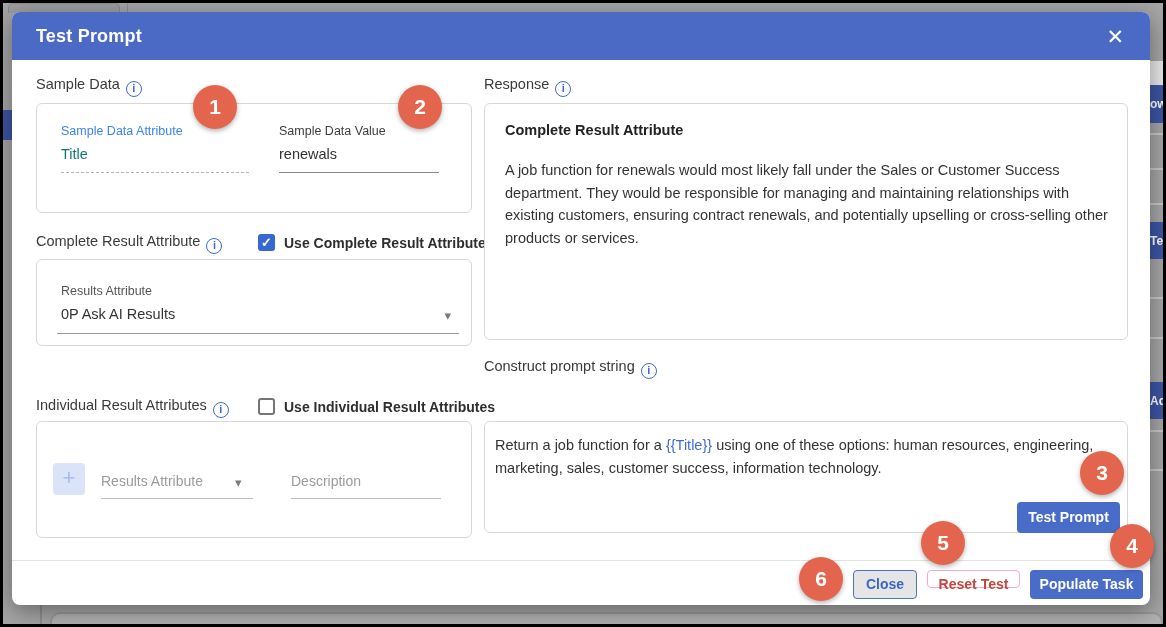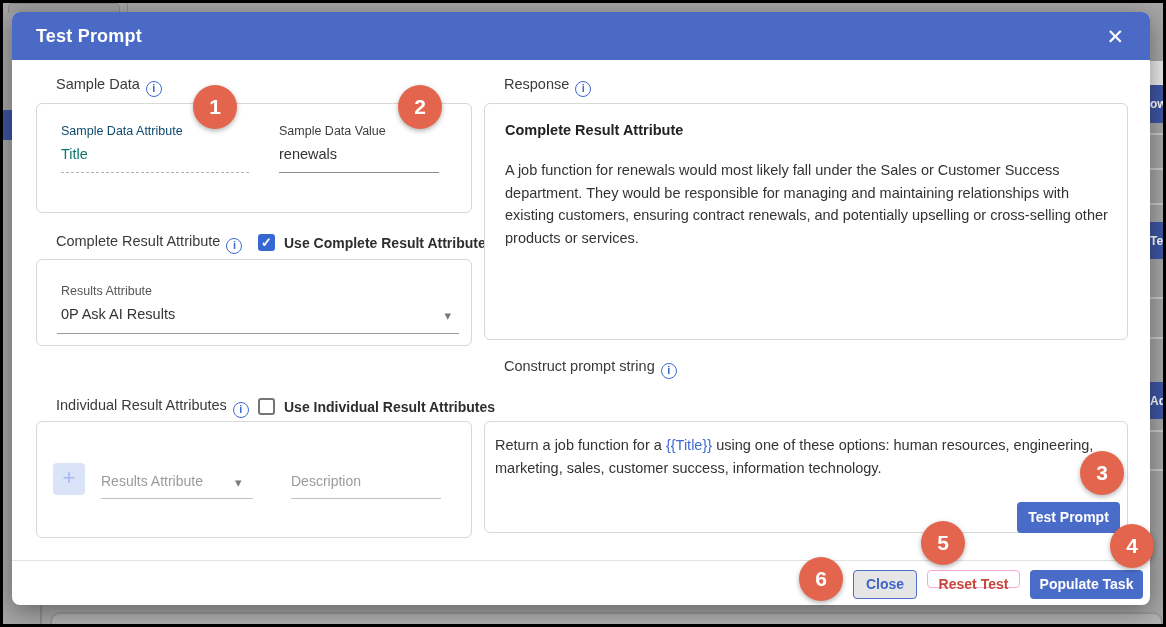--- a/index.html
+++ b/index.html
@@ -24,30 +24,30 @@
                      border:2px solid #989898; border-bottom:none; border-radius:10px 10px 0 0; }
 
   
   .modal { position:absolute; left:12px; top:12px; width:1138px; height:593px; background:#fff;
            border-radius:8px; box-shadow:0 6px 24px rgba(0,0,0,.4); }
   .modal-header { position:absolute; left:0; top:0; width:100%; height:48px; background:#4a6ac5;
                   border-radius:8px 8px 0 0; display:flex; align-items:center; padding:0 24px; }
   .modal-title { color:#fff; font-size:18px; font-weight:bold; letter-spacing:.2px; }
   .close-x { margin-left:auto; color:#fff; font-size:21px; line-height:1; cursor:pointer; padding-right:2px; }
 
-  .sec-label { position:absolute; font-size:14.5px; color:#3a3a3a; white-space:nowrap;margin-left:20px; }
+  .sec-label { position:absolute; font-size:14.5px; color:#3a3a3a; white-space:nowrap; }
   .info { display:inline-block; width:16px; height:16px; border:1.5px solid #3f6ad1; border-radius:50%;
           color:#3f6ad1; font-size:11px; font-weight:bold; line-height:13px; text-align:center;
           margin-left:6px; vertical-align:-3px; }
   .panel { position:absolute; border:1px solid #d8d8d8; border-radius:6px; background:#fff; }
 
   
   .lbl-sample { left:24px; top:64px; }
   .box-sample { left:24px; top:91px; width:436px; height:110px; }
-  .f-label { position:absolute; font-size:12.5px; color:#0c4a6e; white-space:nowrap; }
+  .f-label { position:absolute; font-size:12.5px; color:#3b82f6; white-space:nowrap; }
   .f-label.dark { color:#3d3d3d; }
   .f-value { position:absolute; font-size:14.5px; color:#0f766e; white-space:nowrap; }
   .f-value.dark { color:#333; }
   .u-dashed { position:absolute; border-bottom:1px dashed #b3b3b3; }
   .u-solid { position:absolute; border-bottom:1px solid #8a8a8a; }
   .u-light { position:absolute; border-bottom:1px solid #c0c0c0; }
 
   .lbl-complete { left:24px; top:221px; }
   .cb { position:absolute; width:17px; height:17px; border-radius:3px; }
   .cb.checked { background:#3768d2; color:#fff; font-size:13px; font-weight:bold; line-height:17px; text-align:center; }

